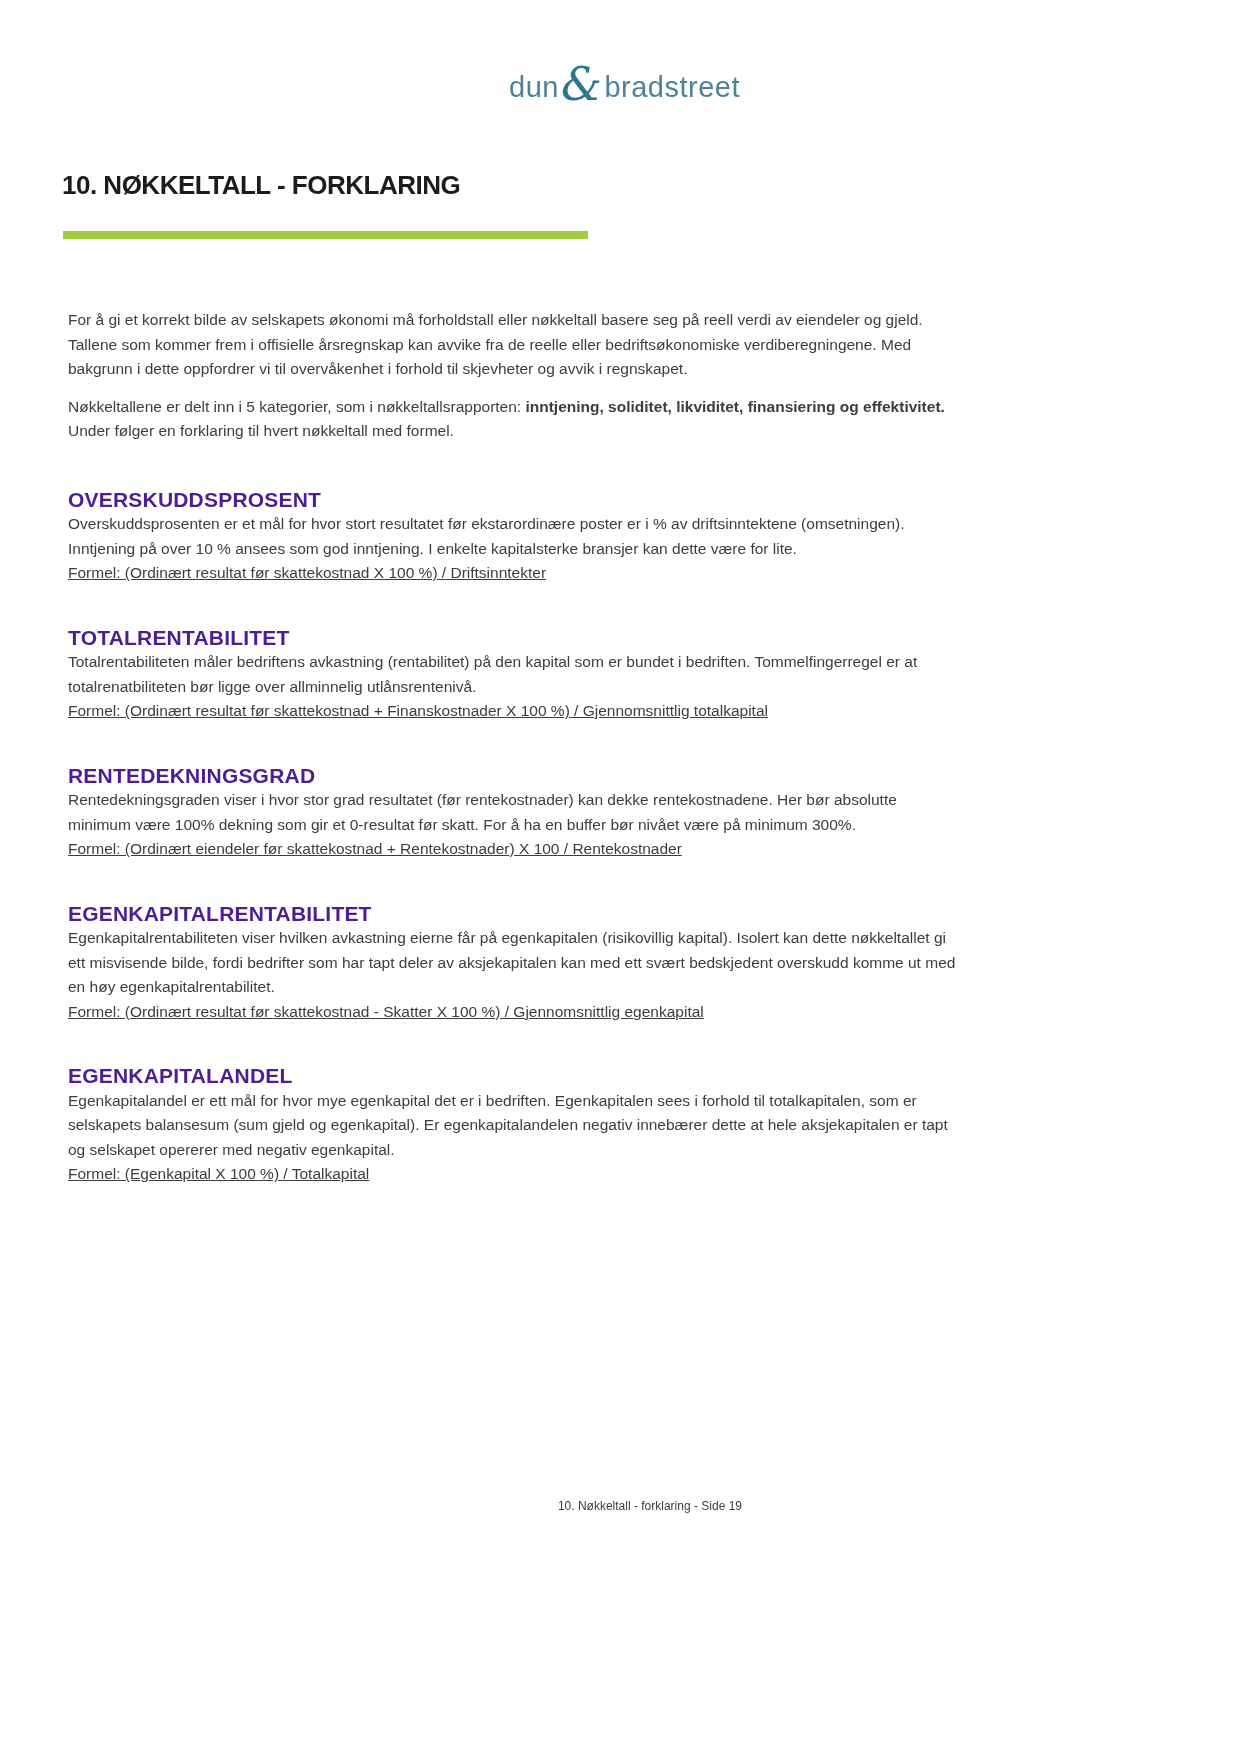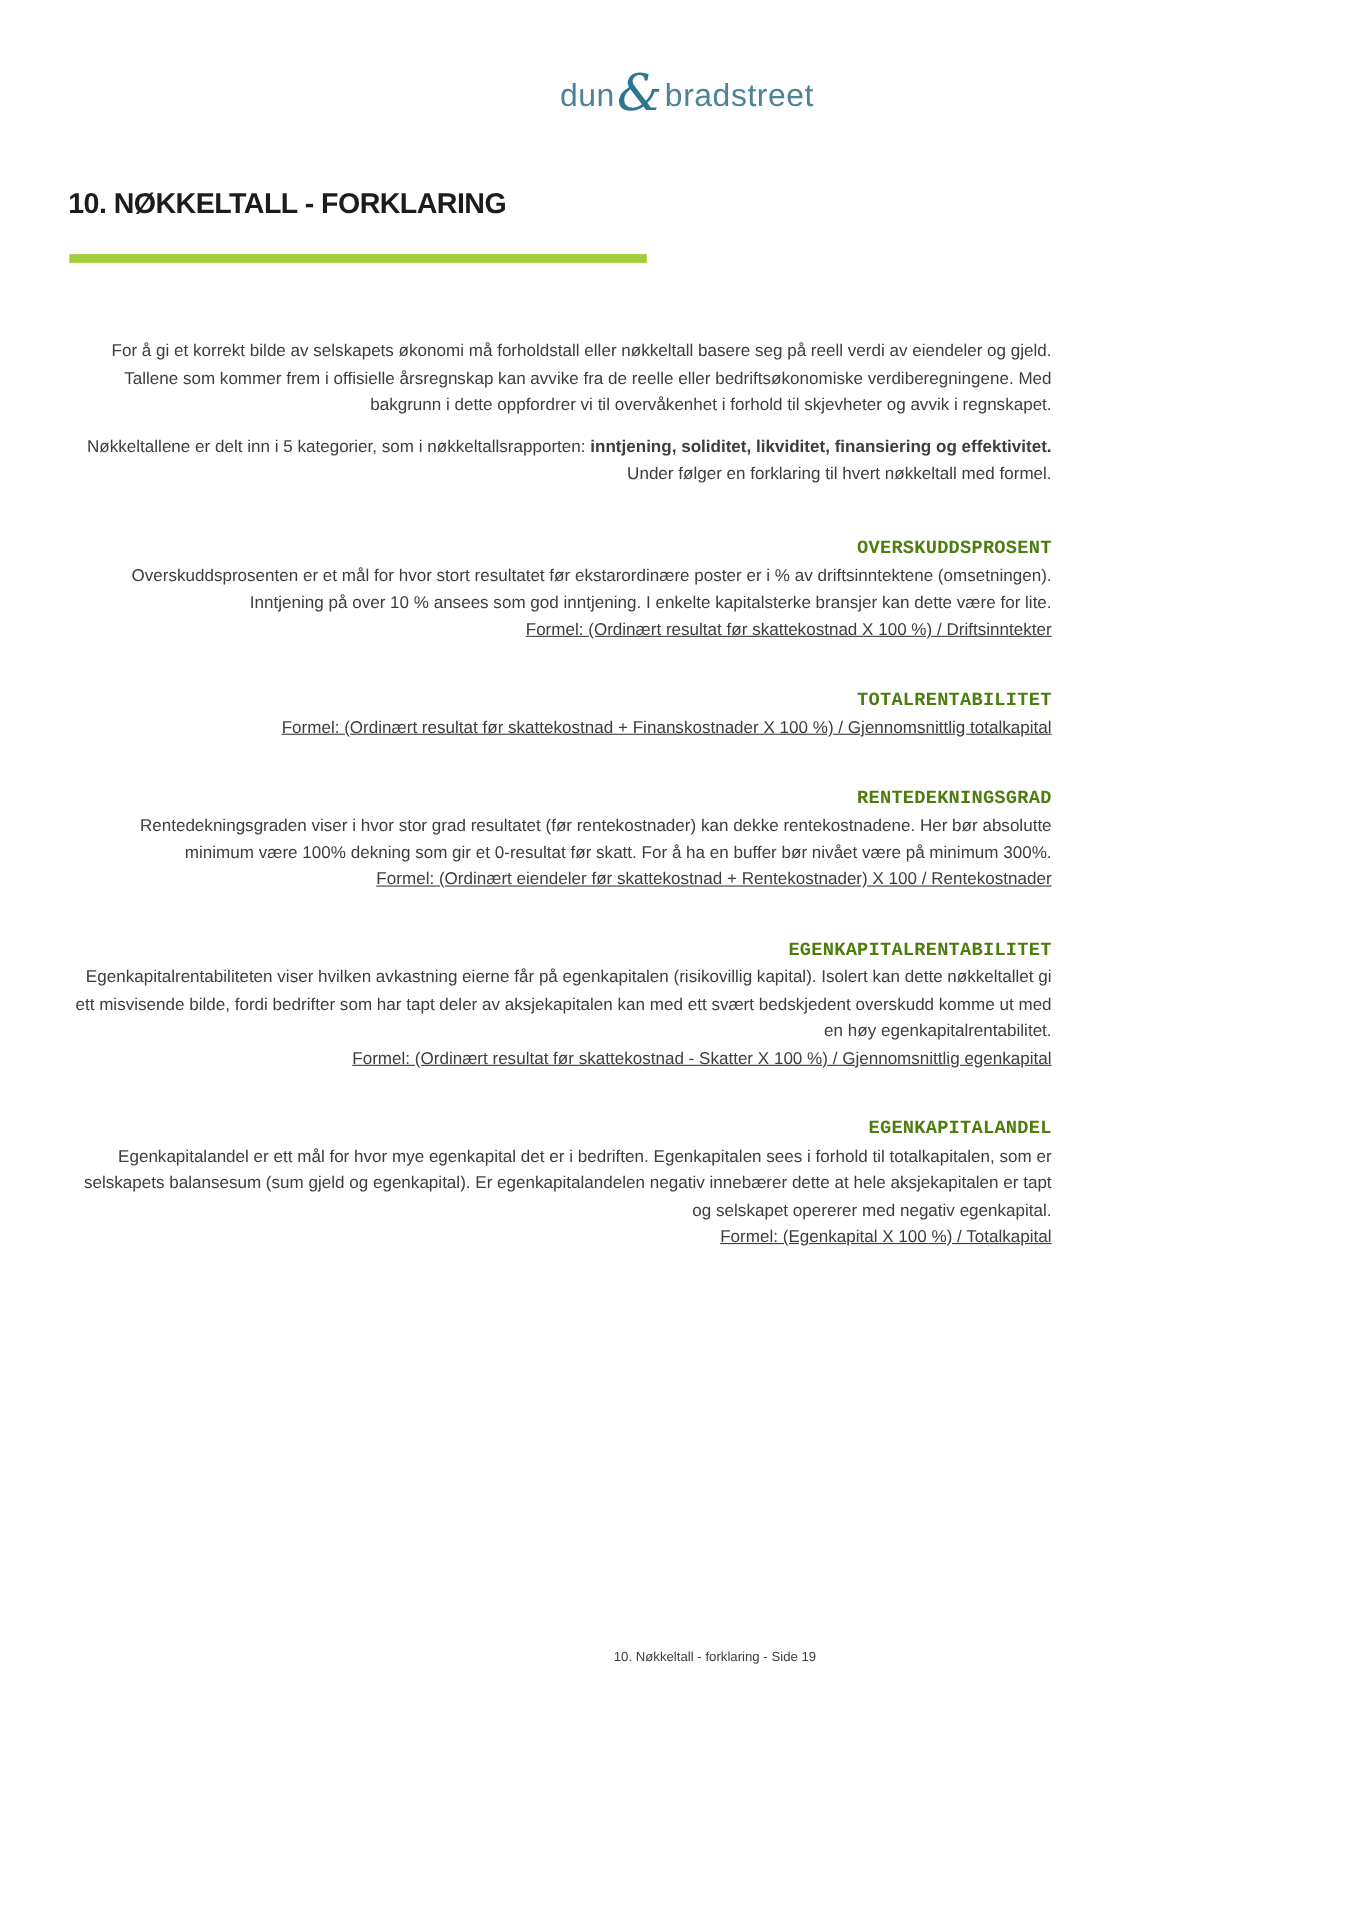--- a/index.html
+++ b/index.html
@@ -61,33 +61,31 @@
 
   
   .content {
     position: absolute;
     left: 68px;
     top: 308px;
     width: 888px;
     font-size: 15.5px;
     line-height: 24.5px;
     color: #3d3d3d;
-    text-align: right;
   }
   .para-1 { margin-bottom: 13px; }
   .para-2 { margin-bottom: 44px; }
   .para-2 .bold { font-weight: 700; }
 
   .section { margin-bottom: 40px; }
   .section .heading {
-    font-size: 17px;
+    font-size: 21px;
     font-weight: 700;
-    color: #4d7c0f;
+    color: #4c1d95;
     letter-spacing: 0.2px;
-    font-family: Liberation Mono, monospace;
   }
   .section .body { }
   .section .formula { text-decoration: underline; }
 
   
   .footer {
     position: absolute;
     top: 1499px;
     right: 291px;
     font-size: 12px;
@@ -116,20 +114,21 @@
     <p class="para-2"><span>Nøkkeltallene er delt inn i 5 kategorier, som i nøkkeltallsrapporten: </span><span class="bold">inntjening, soliditet, likviditet, finansiering og effektivitet.</span><span> Under følger en forklaring til hvert nøkkeltall med formel.</span></p>
 
     <div class="section">
       <h2 class="heading">OVERSKUDDSPROSENT</h2>
       <div class="body">Overskuddsprosenten er et mål for hvor stort resultatet før ekstarordinære poster er i % av driftsinntektene (omsetningen). Inntjening på over 10 % ansees som god inntjening. I enkelte kapitalsterke bransjer kan dette være for lite.</div>
       <div class="formula">Formel: (Ordinært resultat før skattekostnad X 100 %) / Driftsinntekter</div>
     </div>
 
     <div class="section">
       <h2 class="heading">TOTALRENTABILITET</h2>
+      <div class="body">Totalrentabiliteten måler bedriftens avkastning (rentabilitet) på den kapital som er bundet i bedriften. Tommelfingerregel er at totalrenatbiliteten bør ligge over allminnelig utlånsrentenivå.</div>
       <div class="formula">Formel: (Ordinært resultat før skattekostnad + Finanskostnader X 100 %) / Gjennomsnittlig totalkapital</div>
     </div>
 
     <div class="section">
       <h2 class="heading">RENTEDEKNINGSGRAD</h2>
       <div class="body">Rentedekningsgraden viser i hvor stor grad resultatet (før rentekostnader) kan dekke rentekostnadene. Her bør absolutte minimum være 100% dekning som gir et 0-resultat før skatt. For å ha en buffer bør nivået være på minimum 300%.</div>
       <div class="formula">Formel: (Ordinært eiendeler før skattekostnad + Rentekostnader) X 100 / Rentekostnader</div>
     </div>
 
     <div class="section">

